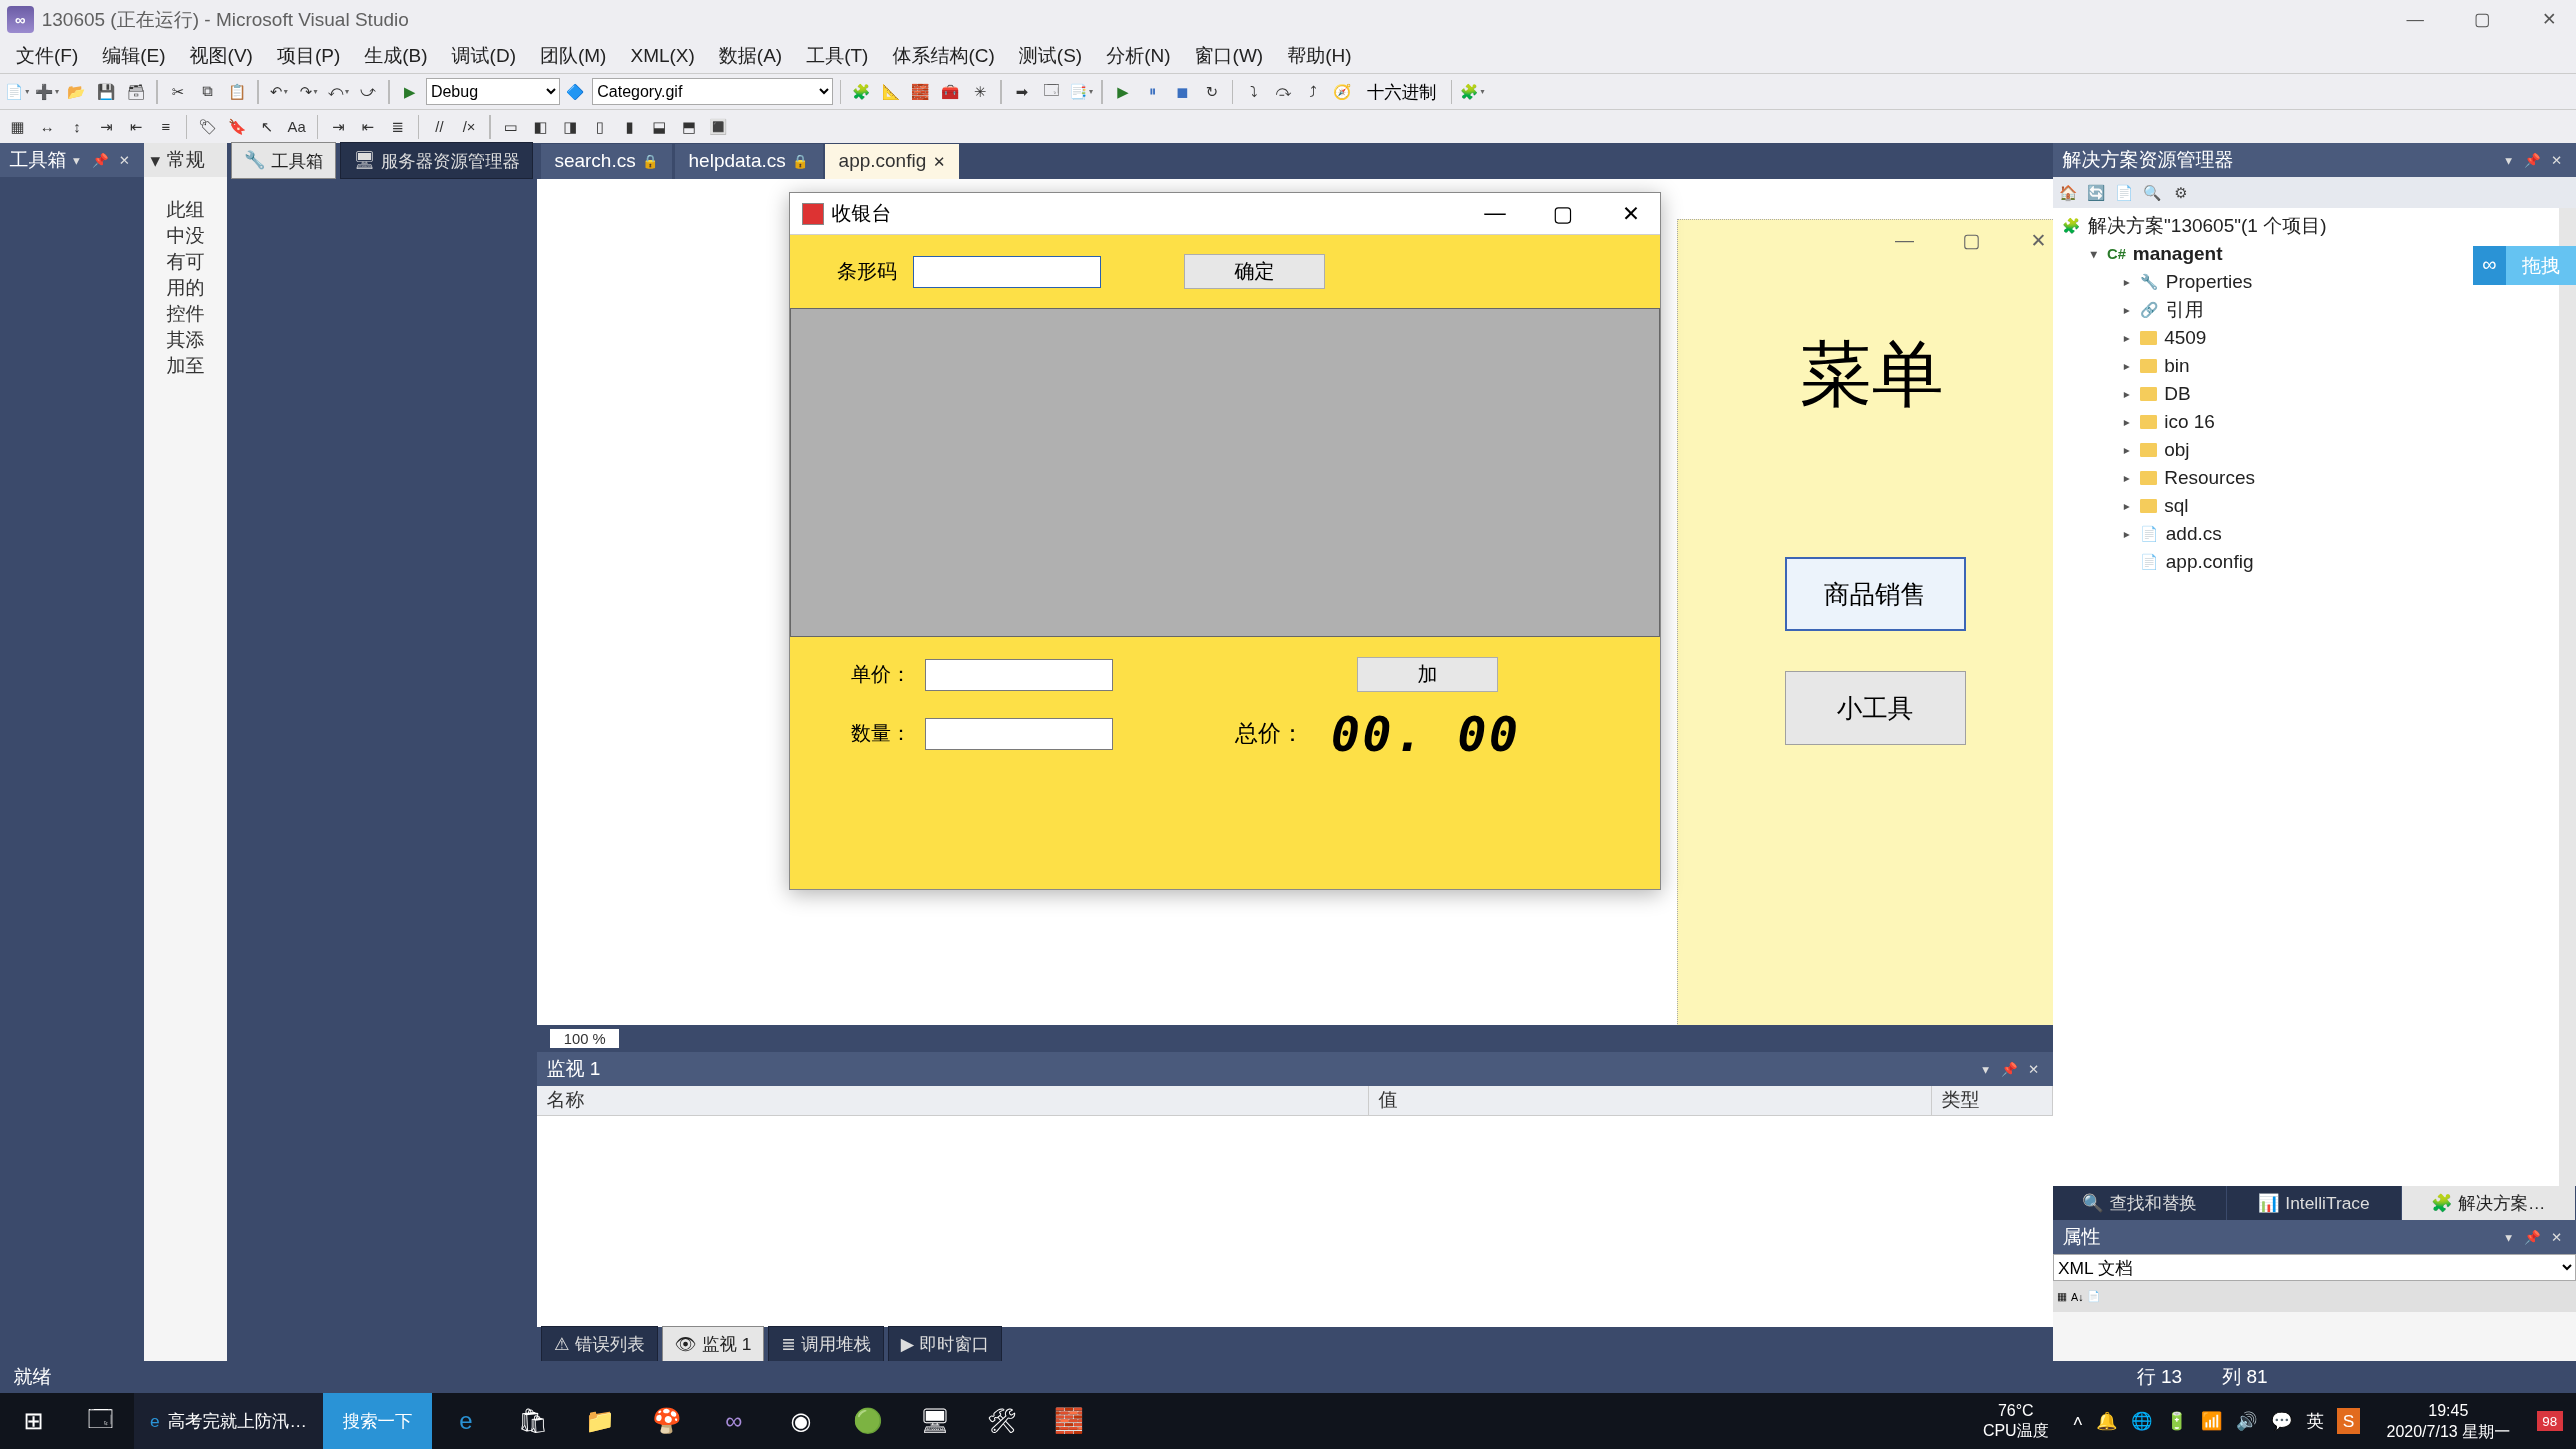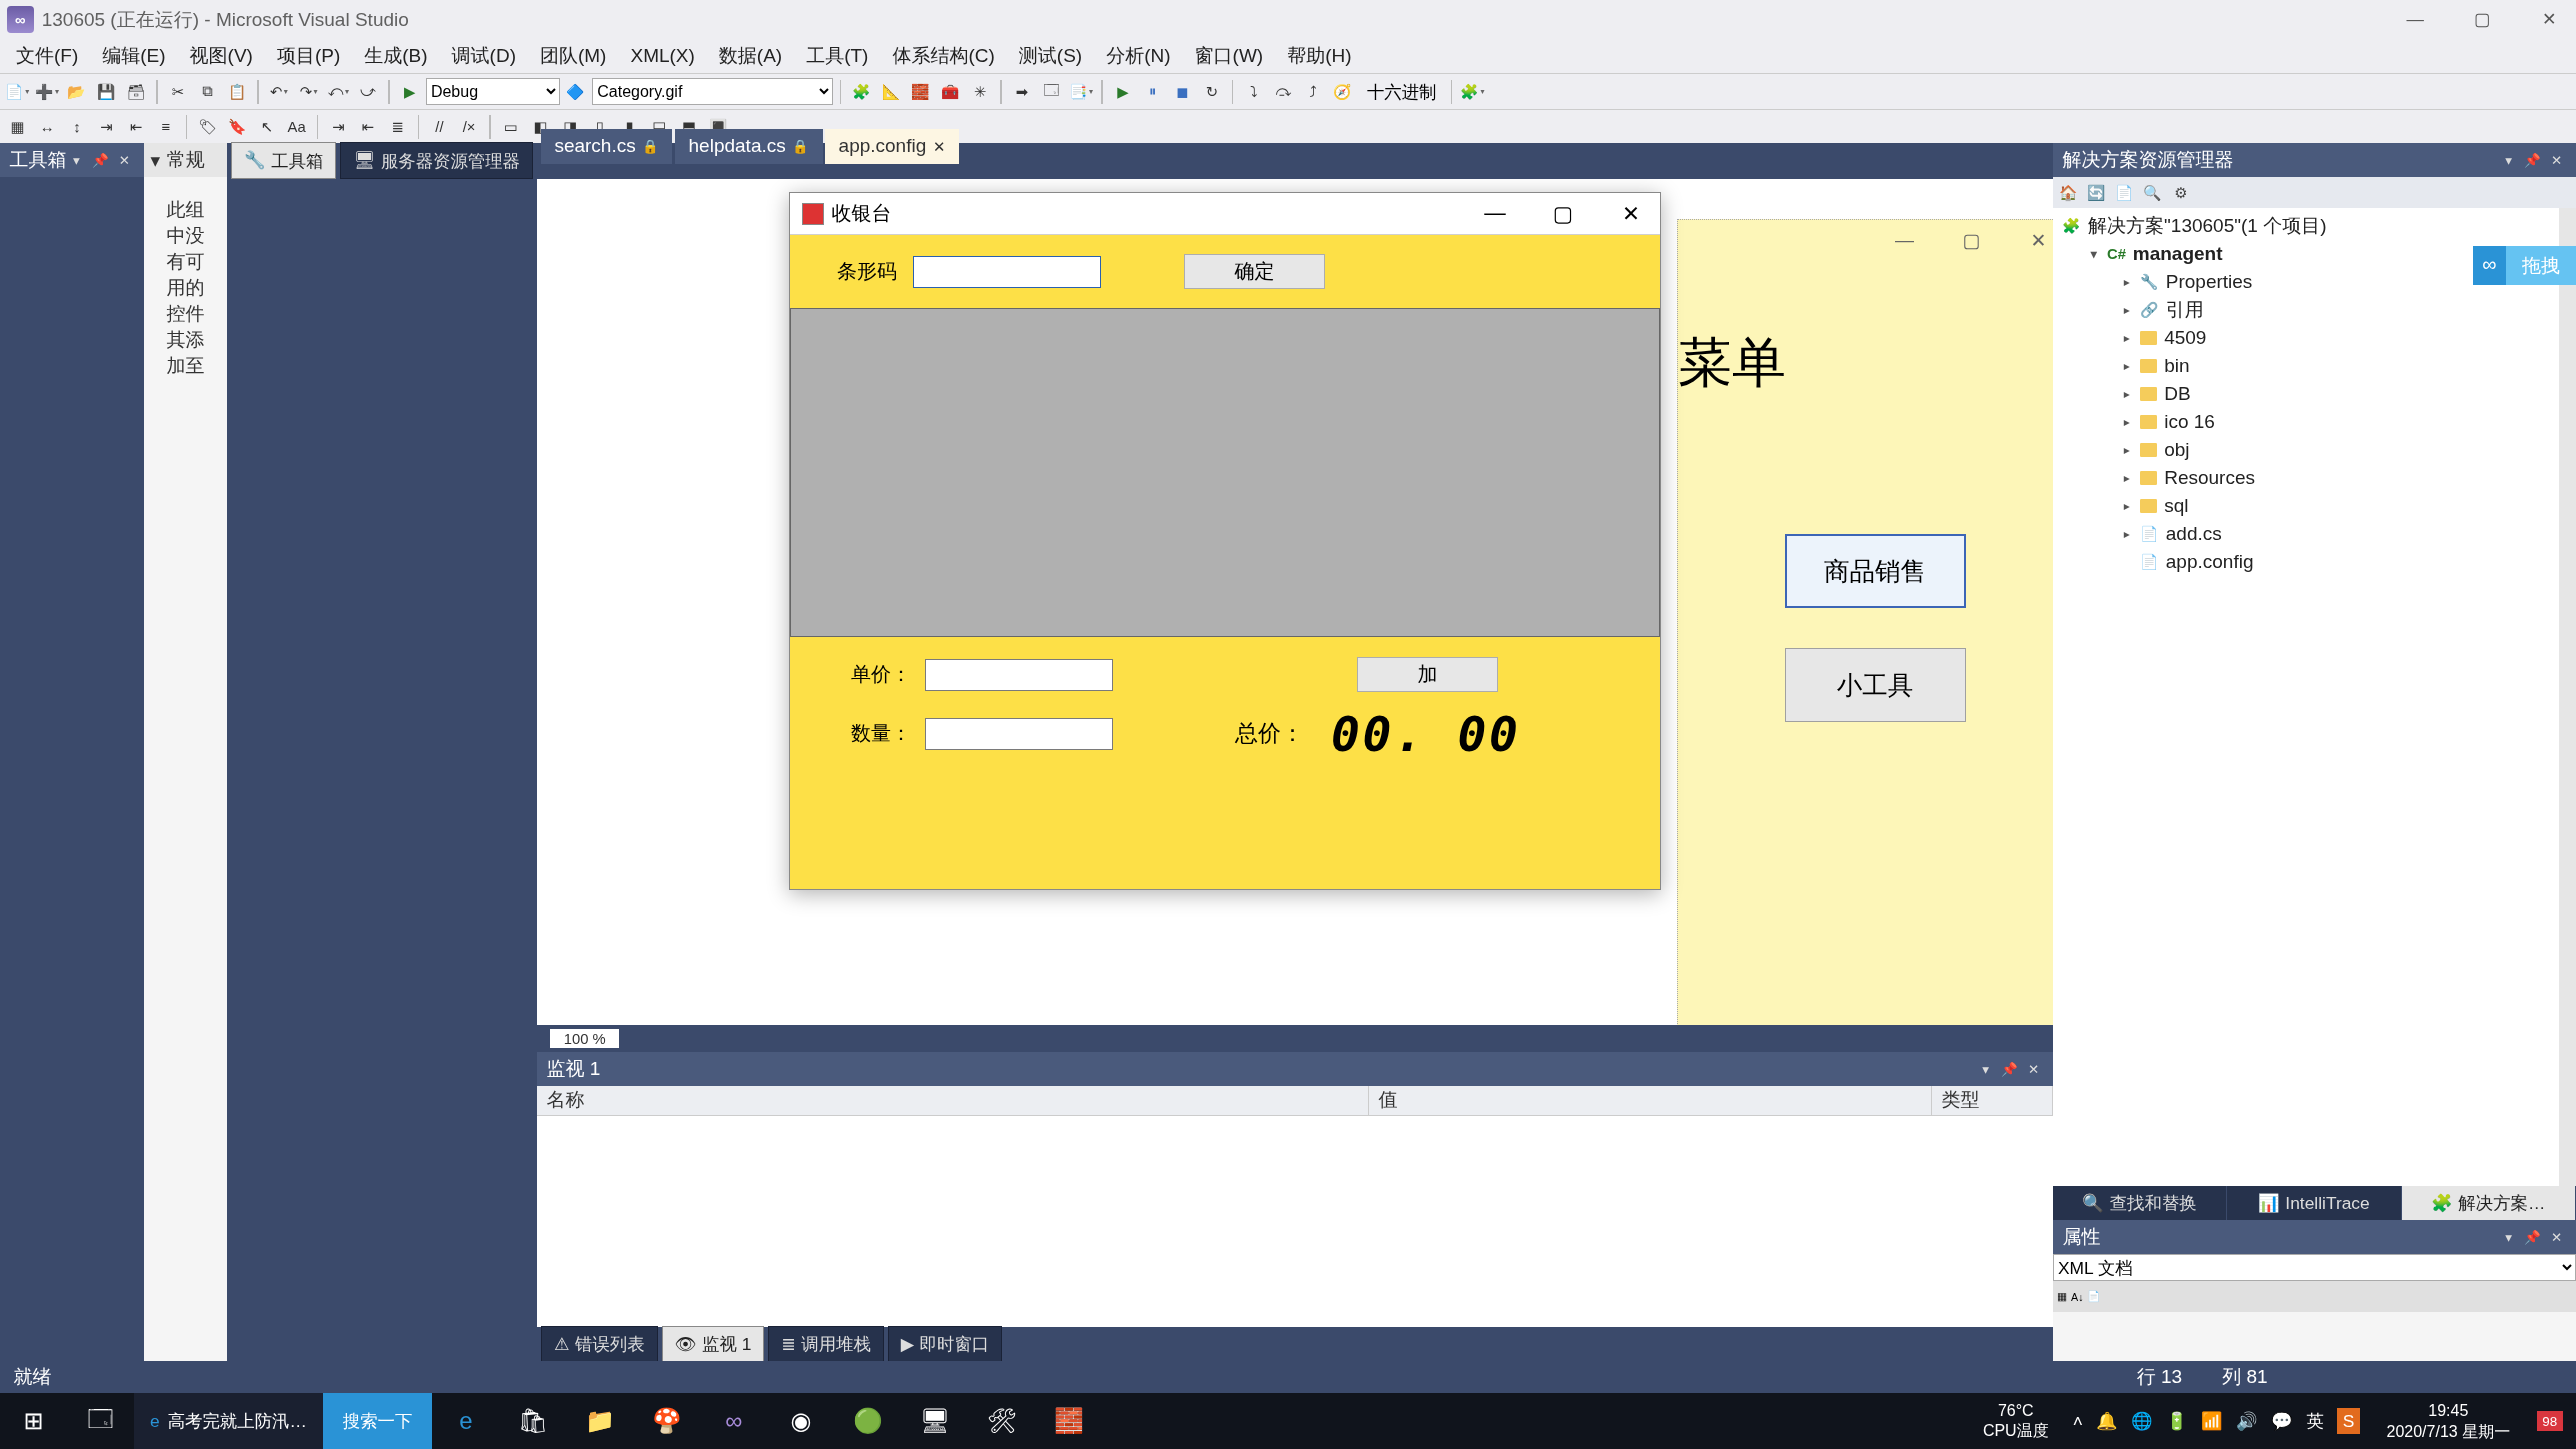--- a/index.html
+++ b/index.html
@@ -35,37 +35,37 @@
 .toolbox-body { flex: 1; background: #f5f5f5; color: #333; }
 .toolbox-head { background: #e6e6e6; padding: 4px 6.7px; display: flex; align-items: center; font-size: 19px; }
 .toolbox-head::before { content: "▾"; margin-right: 6.7px; }
 .toolbox-msg { padding: 20px 13.4px; text-align: center; font-size: 19px; color: #333; }
 .toolbox-tabs { height: 35px; background: #3b4a6b; display: flex; align-items: center; gap: 4px; padding: 0 4px; }
 .panel-tab { background: #26324c; color: #ddd; font-size: 17.4px; padding: 5.4px 12px; display: flex; align-items: center; gap: 5.4px; border: 0.7px solid #1a2236; }
 .panel-tab.active { background: #e6e6e6; color: #222; border: 0.7px solid #888; }
 
 
 .editor-area { flex: 1; display: flex; flex-direction: column; background: #2d3c5e; min-width: 0; }
-.doc-tabs { height: 36px; background: #3b4a6b; display: flex; align-items: flex-end; padding: 15px 4px; gap: 2.7px; }
+.doc-tabs { height: 36px; background: #3b4a6b; display: flex; align-items: flex-end; padding: 0 4px; gap: 2.7px; }
 .doc-tab { background: #4a5a7c; color: #fff; padding: 6.7px 13.4px; font-size: 19px; display: flex; align-items: center; gap: 6.7px; }
 .doc-tab.active { background: #fdf6e3; color: #333; }
 .doc-tab .lock { font-size: 13.4px; }
 .doc-tab .close { font-size: 14.8px; }
 .editor-body { flex: 1; background: #fff; position: relative; overflow: hidden; }
 
 .editor-surface { position: absolute; left: 0; top: 0; width: 100%; height: 100%; background: #fff; }
 .code-peek { position: absolute; left: 1140px; top: 154px; font-family: Consolas, monospace; font-size: 23px; line-height: 32px; white-space: pre; }
 .code-peek .cattr { color: #b30000; }
 .code-peek .cstr { color: #3030d0; }
 
 
 .form-mainmenu { position: absolute; left: 1140px; top: 40px; width: 396px; height: 845px; background: #fdf6b8; border: 0.7px dotted #aaa; }
 .form-mainmenu .titlebar2 { height: 40px; background: #fdf6b8; display: flex; align-items: center; justify-content: flex-end; gap: 40px; padding: 0 20px; }
 .form-mainmenu .titlebar2 .wb { width: 27px; height: 27px; display: flex; align-items: center; justify-content: center; font-size: 19px; color: #666; }
-.form-mainmenu .big-title { font-family: "SimSun"; font-size: 54px; padding: 67px 0 0 0; text-align: left; padding-right: 6.7px; }
+.form-mainmenu .big-title { font-family: "SimSun"; font-size: 72px; padding: 67px 0 0 0; text-align: center; padding-right: 6.7px; }
 .form-mainmenu .btn-row { display: flex; justify-content: center; margin-top: 67px; }
 .form-mainmenu .form-btn { width: 181px; height: 74px; background: #e7e7e7; border: 1.3px solid #3c65b5; font-size: 25.5px; display: flex; align-items: center; justify-content: center; }
 .form-mainmenu .form-btn.active { border: 2px solid #3c65b5; background: #ecf3fb; }
 .form-mainmenu .form-btn.normal { border: 1.3px solid #a0a0a0; }
 
 
 .form-cashier { position: absolute; left: 252px; top: 13.4px; width: 872px; height: 698px; background: #fde047; border: 0.7px solid #888; box-shadow: 0 4px 20px rgba(0,0,0,0.3); }
 .form-cashier .ctitle { height: 42px; background: #fff; display: flex; align-items: center; padding: 0 12px; font-size: 20px; border-bottom: 0.7px solid #d0d0d0; }
 .form-cashier .ctitle .cicon { width: 21.5px; height: 21.5px; background: #d33; margin-right: 8px; border: 0.7px solid #888; }
 .form-cashier .ctitle .cwb { margin-left: auto; display: flex; gap: 34px; }

